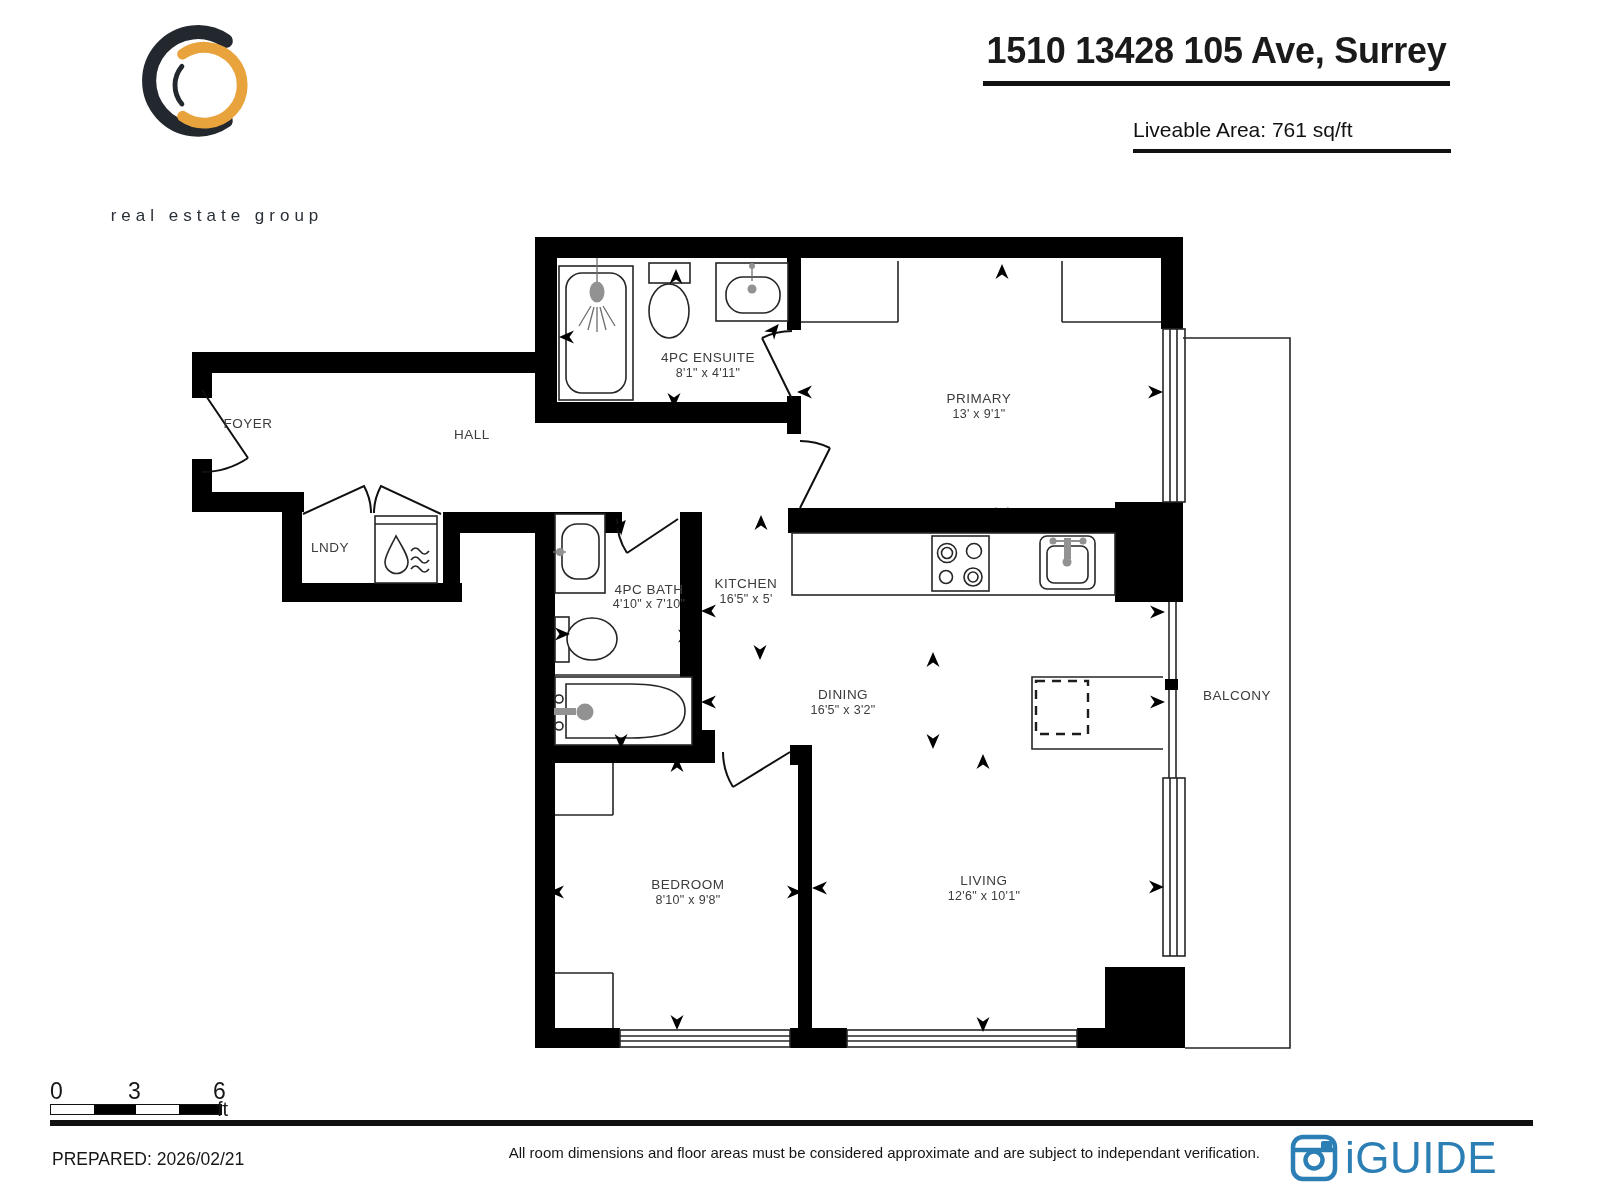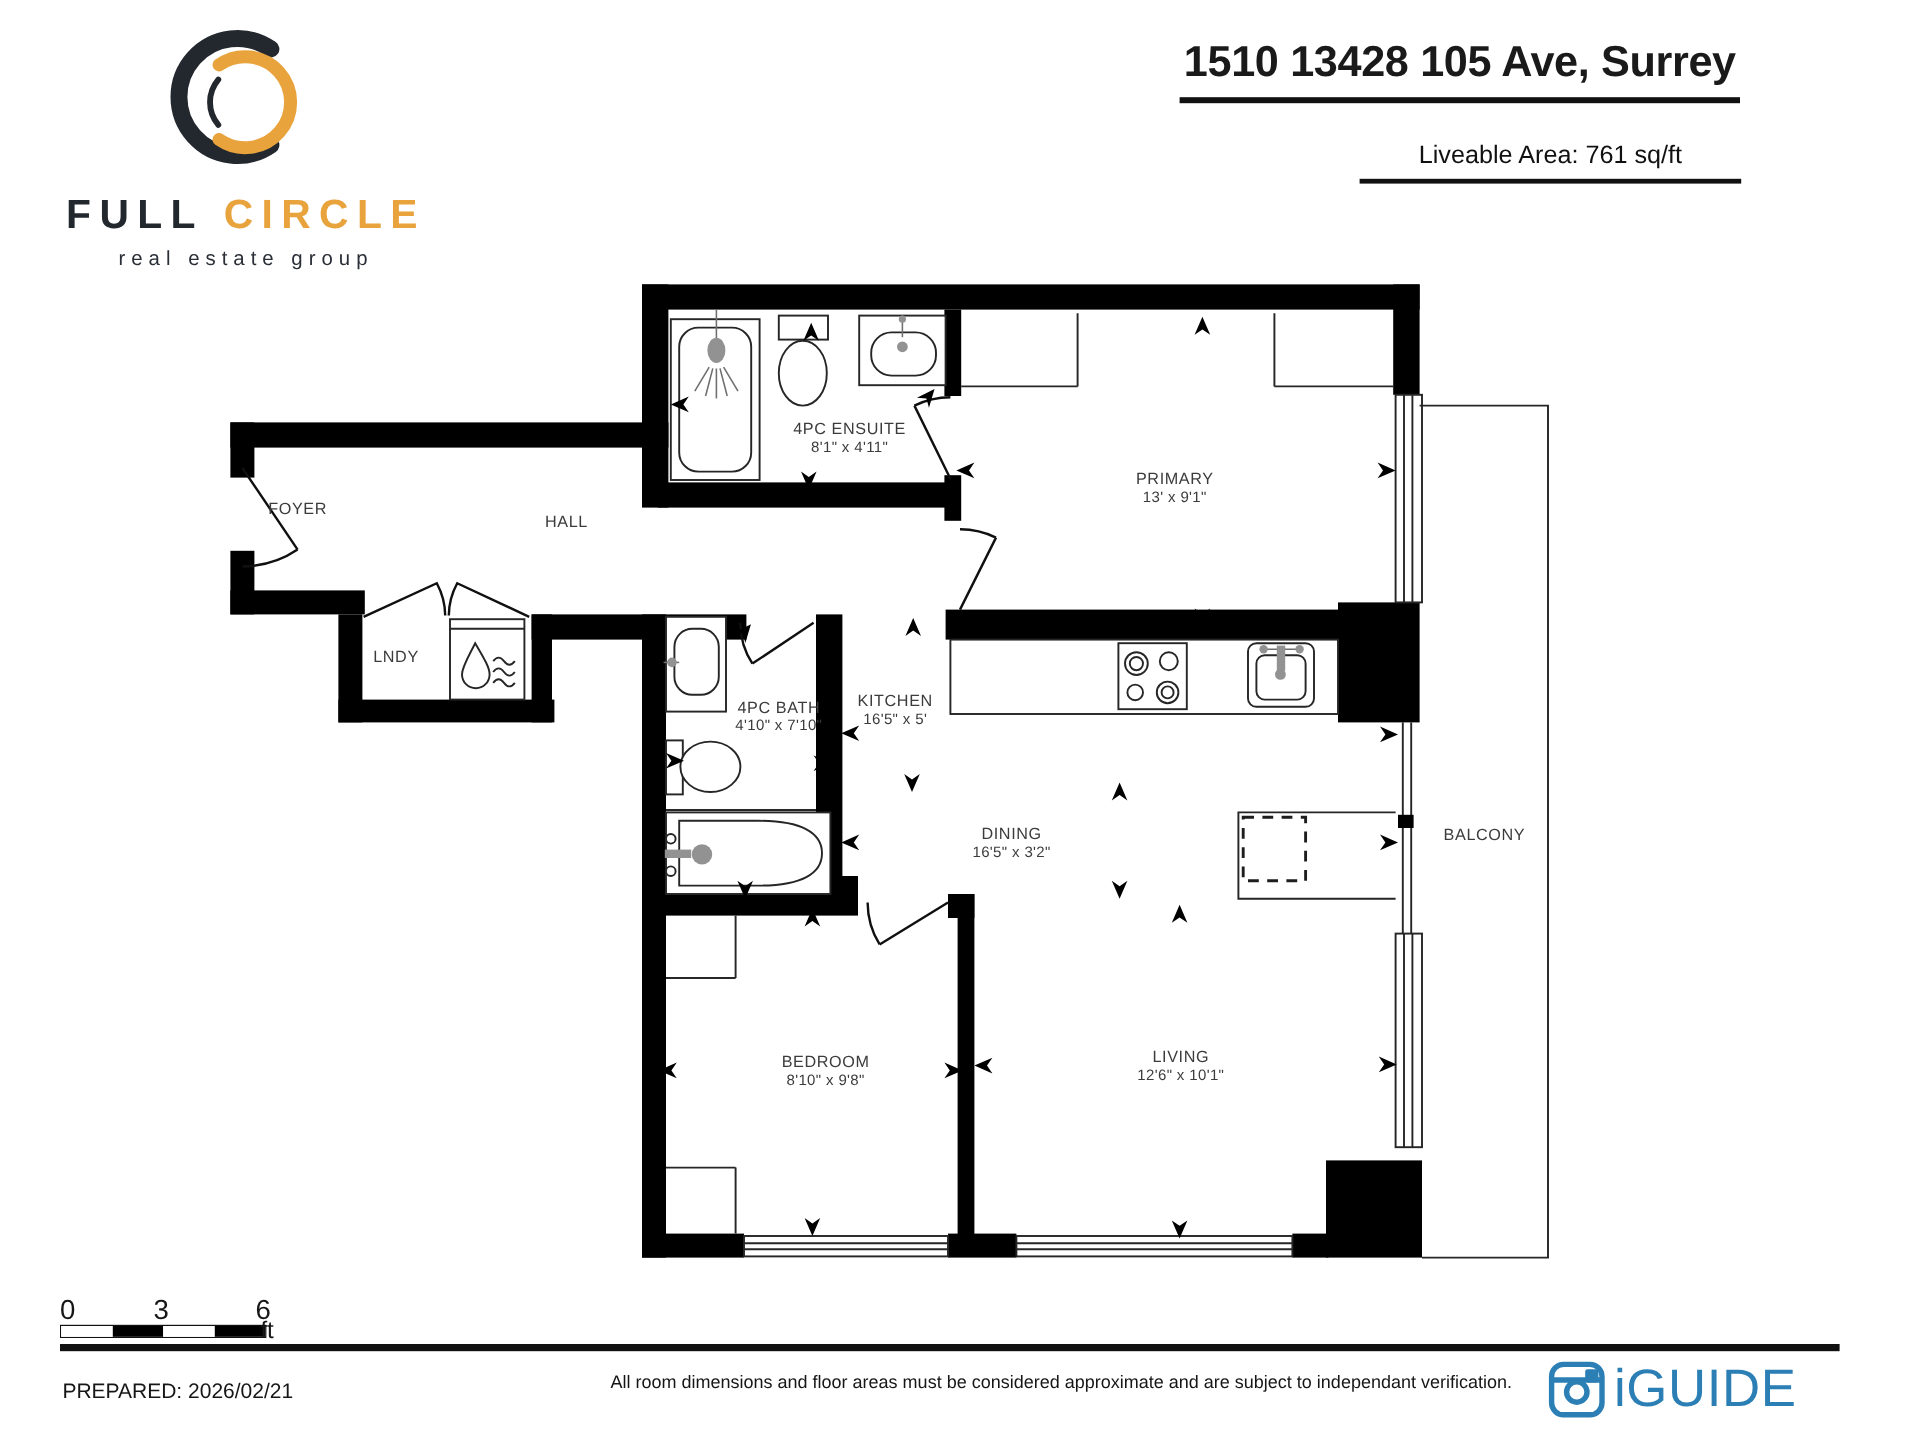--- a/index.html
+++ b/index.html
@@ -6,26 +6,26 @@
   .page{position:relative;width:1600px;height:1200px;background:#ffffff;overflow:hidden;
         font-family:"Liberation Sans",sans-serif;color:#1a1a1a;}
   .abs{position:absolute;}
 
   
   .logo-wrap{left:40px;top:12px;width:330px;height:210px;}
   .logo-mark{position:absolute;left:95px;top:5px;width:130px;height:132px;}
   .logo-line1{position:absolute;left:0;top:148px;width:330px;text-align:center;
               font-size:34px;font-weight:700;letter-spacing:7px;color:#23282f;white-space:nowrap;}
   .logo-line1 .circle{color:#e9a33c;}
-  .logo-line2{position:absolute;left:0;top:194px;width:330px;text-align:center;
+  .logo-line2{position:absolute;left:12px;top:194px;width:330px;text-align:center;
               font-size:17px;letter-spacing:5px;color:#2a2f37;}
   .title-block{left:983px;top:30px;width:467px;text-align:center;
                border-bottom:5px solid #111;padding-bottom:9px;}
   .title-text{font-size:36px;font-weight:700;letter-spacing:-0.3px;white-space:nowrap;}
-  .area-block{left:1133px;top:118px;width:318px;text-align:center;
+  .area-block{left:1133px;top:118px;width:318px;text-align:left;
               border-bottom:4px solid #111;padding-bottom:7px;}
   .area-text{font-size:21px;color:#111;}
 
   
   svg.plan{position:absolute;left:0;top:0;width:1600px;height:1200px;}
   .wall{fill:#000;}
   .thin{fill:none;stroke:#262626;stroke-width:1.6;}
   .fix{fill:#fff;stroke:#262626;stroke-width:1.6;}
   .dash{fill:none;stroke:#1d1d1d;stroke-width:2.4;stroke-dasharray:9 7;}
   .door{fill:none;stroke:#101010;stroke-width:2;}
@@ -54,21 +54,20 @@
 <body>
 
 <div class="page">
 
   <div class="abs logo-wrap">
     <svg class="logo-mark" viewBox="0 0 120 120">
       <path d="M83.8,94.9 A45,45 0 1,1 83.8,21.1" fill="none" stroke="#23282f" stroke-width="13" stroke-linecap="round"></path>
       <path d="M43.9,33.3 A35,35 0 1,1 43.9,90.7" fill="none" stroke="#e9a33c" stroke-width="10" stroke-linecap="round"></path>
       <path d="M43.3,44.6 A27,27 0 0,0 43.3,79.4" fill="none" stroke="#23282f" stroke-width="4.5" stroke-linecap="round"></path>
     </svg>
-    <div class="logo-line1"><span>FULL</span>&nbsp;<span class="circle">CIRCLE</span></div>
     <div class="logo-line2">real estate group</div>
   </div>
 
   <div class="abs title-block">
     <div class="title-text">1510 13428 105 Ave, Surrey</div>
   </div>
   <div class="abs area-block">
     <div class="area-text">Liveable Area: 761 sq/ft</div>
   </div>
 

